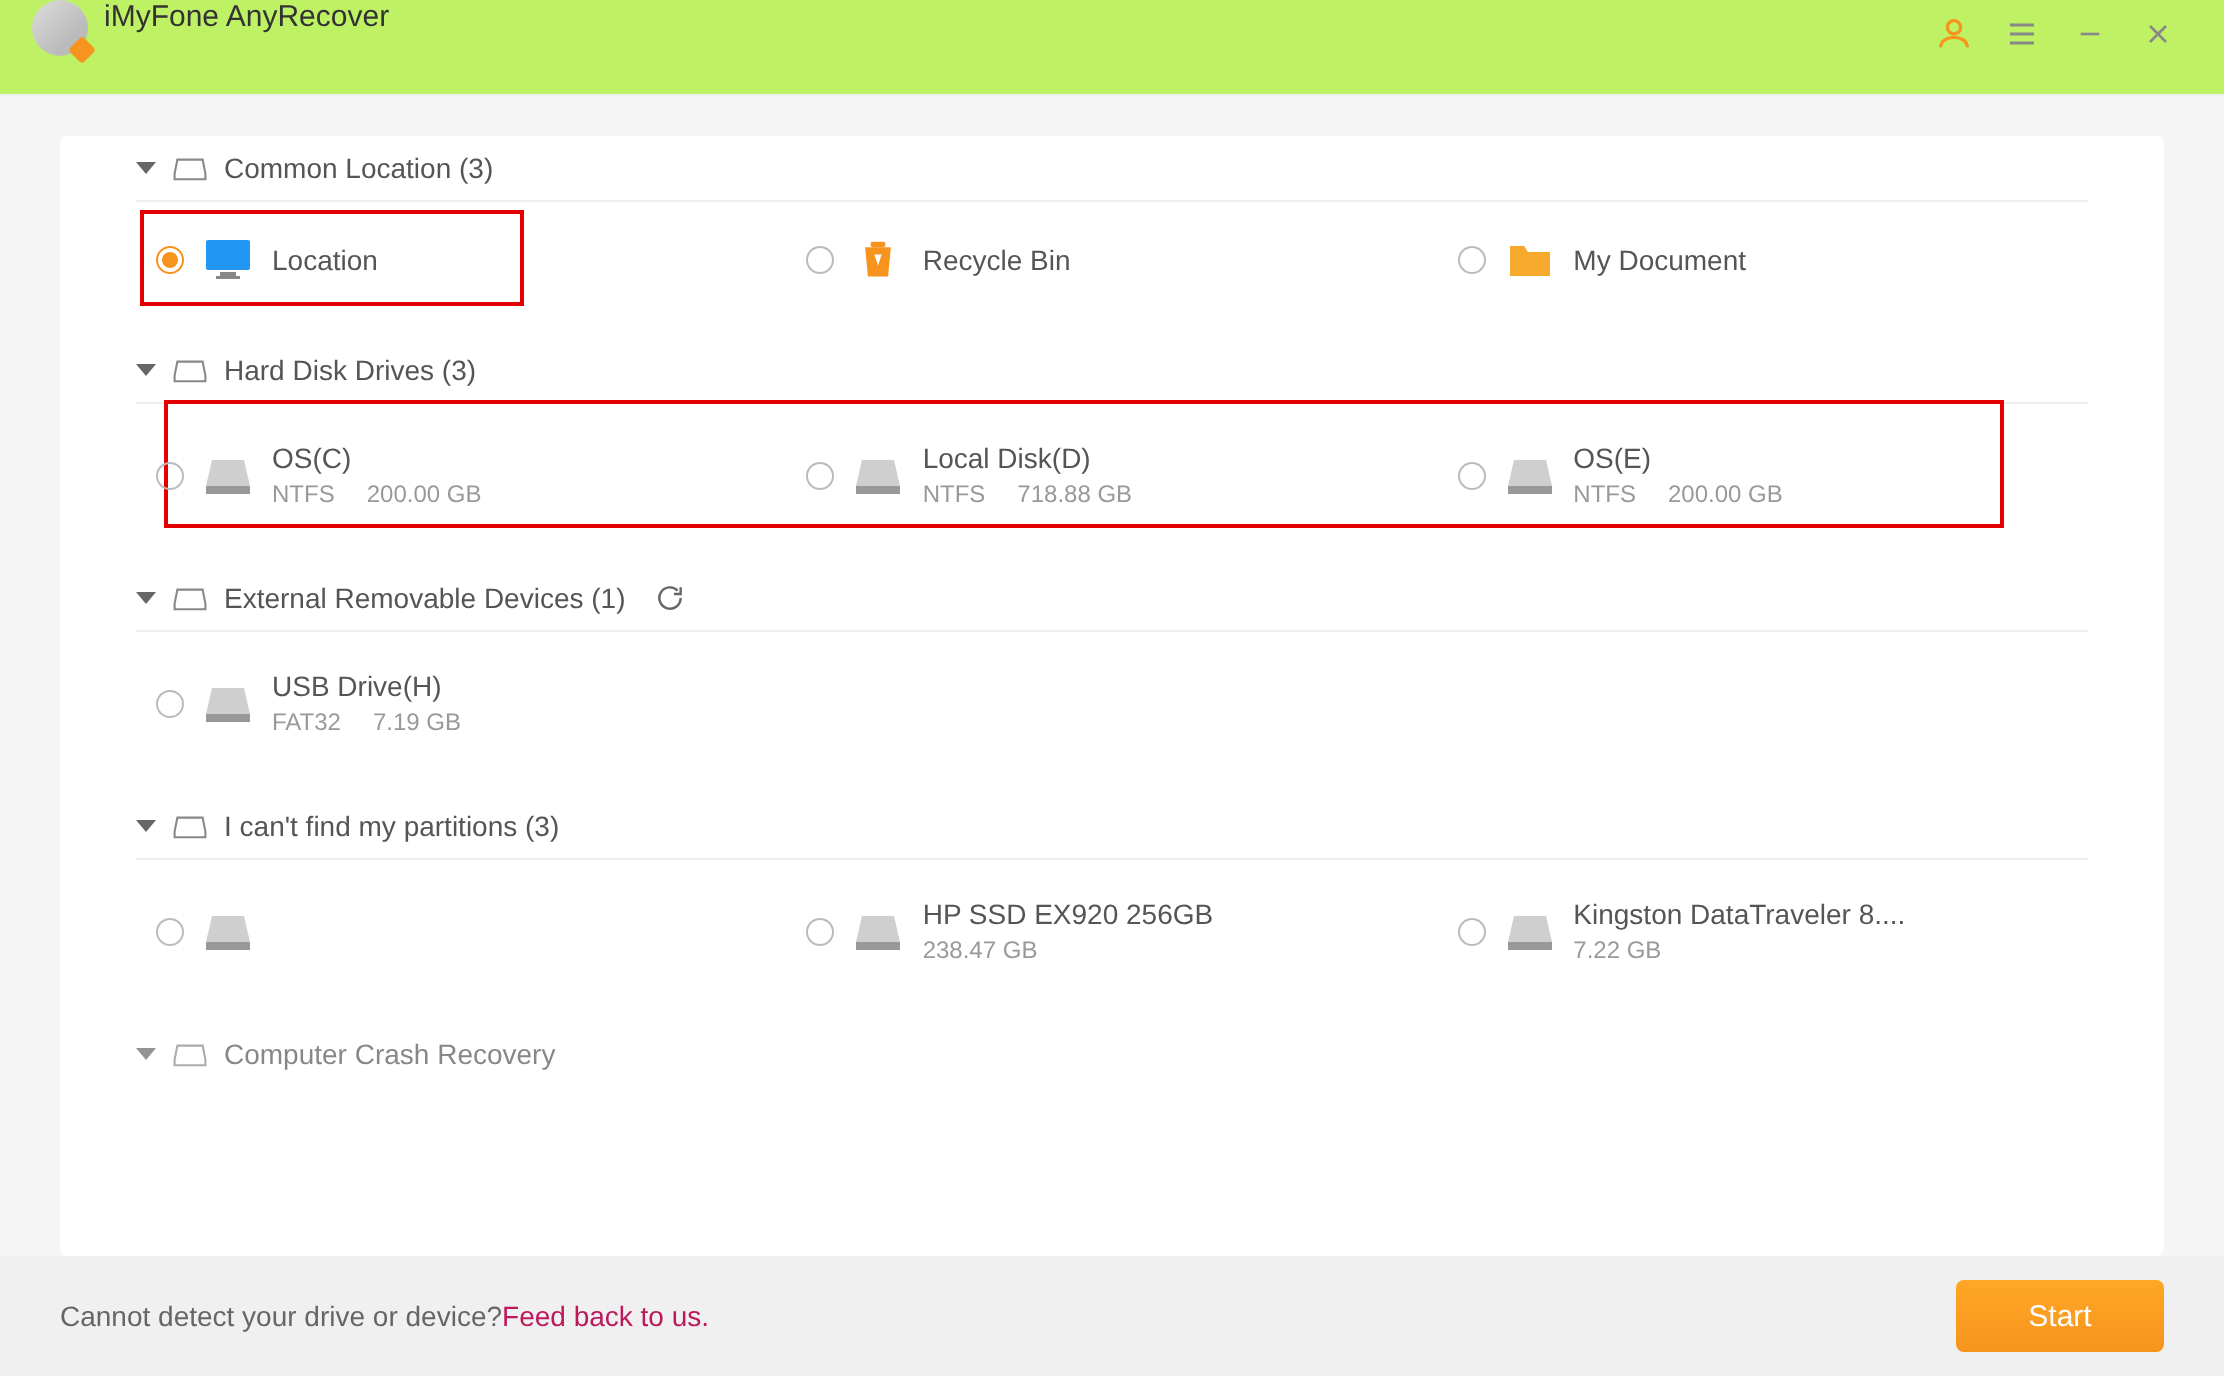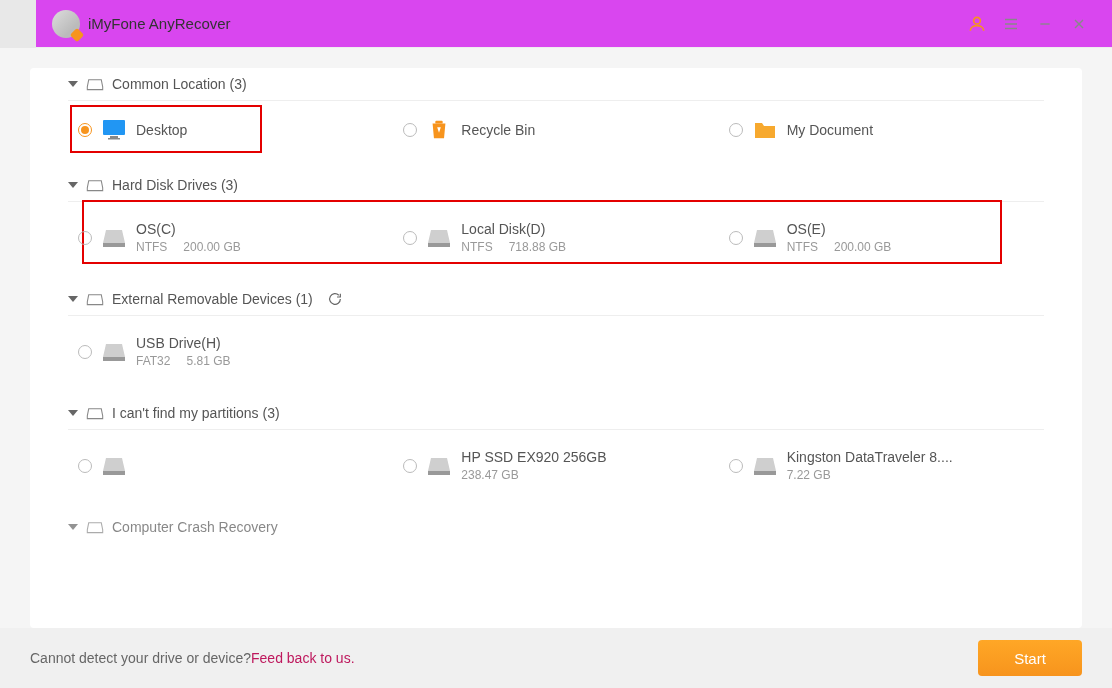--- a/index.html
+++ b/index.html
@@ -1,17 +1,17 @@
 <!DOCTYPE html>
 <html><head>
 <meta charset="utf-8">
 <style>
 * { box-sizing: border-box; margin: 0; padding: 0; }
 body { font-family: -apple-system, "Segoe UI", Arial, sans-serif; background: #e8e8e8; width: 1112px; height: 688px; overflow: hidden; display: flex; flex-direction: column; }
-.titlebar { height: 48px; background: #d946ef; display: flex; align-items: center; padding: 0 16px; border-bottom: 1px solid #eee; margin-left: 36px; }
+.titlebar { height: 48px; background: #bef264; display: flex; align-items: flex-start; padding: 0 16px; border-bottom: 1px solid #eee; }
 .titlebar .logo { width: 28px; height: 28px; margin-right: 8px; border-radius: 50%; background: linear-gradient(135deg,#ddd 0%,#bbb 70%); position: relative; }
 .titlebar .logo::after { content: ''; position: absolute; right: -2px; bottom: -2px; width: 10px; height: 10px; background: #f7941d; border-radius: 2px; transform: rotate(45deg); }
 .titlebar .title { font-size: 15px; color: #333; font-weight: 500; }
 .titlebar .spacer { flex: 1; }
 .titlebar .winbtn { width: 34px; height: 34px; display: flex; align-items: center; justify-content: center; cursor: pointer; color: #888; }
 .titlebar .winbtn.user { color: #f7941d; }
 .titlebar svg { stroke: currentColor; fill: none; stroke-width: 2; }
 
 .content { flex: 1; background: #f5f5f5; padding: 20px 30px 0 30px; position: relative; }
 .card { background: #fff; border-radius: 4px; height: 100%; display: flex; flex-direction: column; overflow: hidden; }
@@ -99,21 +99,21 @@
         <div class="row hl-red1" style="position:relative">
           <div class="hl-box1"></div>
           <div class="item">
             <span class="radio selected"></span>
             <svg class="ic" viewBox="0 0 24 22">
                 <rect x="1" y="1" width="22" height="15" rx="1" class="monitor"></rect>
                 <rect x="8" y="17" width="8" height="2" fill="#888"></rect>
                 <rect x="6" y="19" width="12" height="1.5" fill="#888"></rect>
               </svg>
             <span class="labels">
-                <span class="name">Desktop</span>
+                <span class="name">Location</span>
               </span>
           </div>
           <div class="item">
             <span class="radio"></span>
             <svg class="ic" viewBox="0 0 24 24">
                 <path class="trash" d="M5 5h14l-1.5 16h-11z"></path>
                 <rect x="8" y="2" width="8" height="3" rx="1" class="trash"></rect>
                 <polygon points="10,9 14,9 12,15" fill="#fff"></polygon>
               </svg>
             <span class="labels">
@@ -202,21 +202,21 @@
           <div class="item">
             <span class="radio"></span>
             <svg class="ic" viewBox="0 0 24 20">
                 <path class="hdd" d="M4 2h16l3 13v4H1v-4z"></path>
                 <rect x="1" y="15" width="22" height="4" fill="#999"></rect>
               </svg>
             <span class="labels">
               <span class="name">USB Drive(H)</span>
               <span class="meta">
                   <span>FAT32</span>
-                  <span>5.81 GB</span>
+                  <span>7.19 GB</span>
                 </span>
             </span>
           </div>
         </div>
       </div>
 
       <div class="section">
         <div class="sec-head">
           <span class="caret"></span>
           <svg class="drive-outline" viewBox="0 0 24 20">

